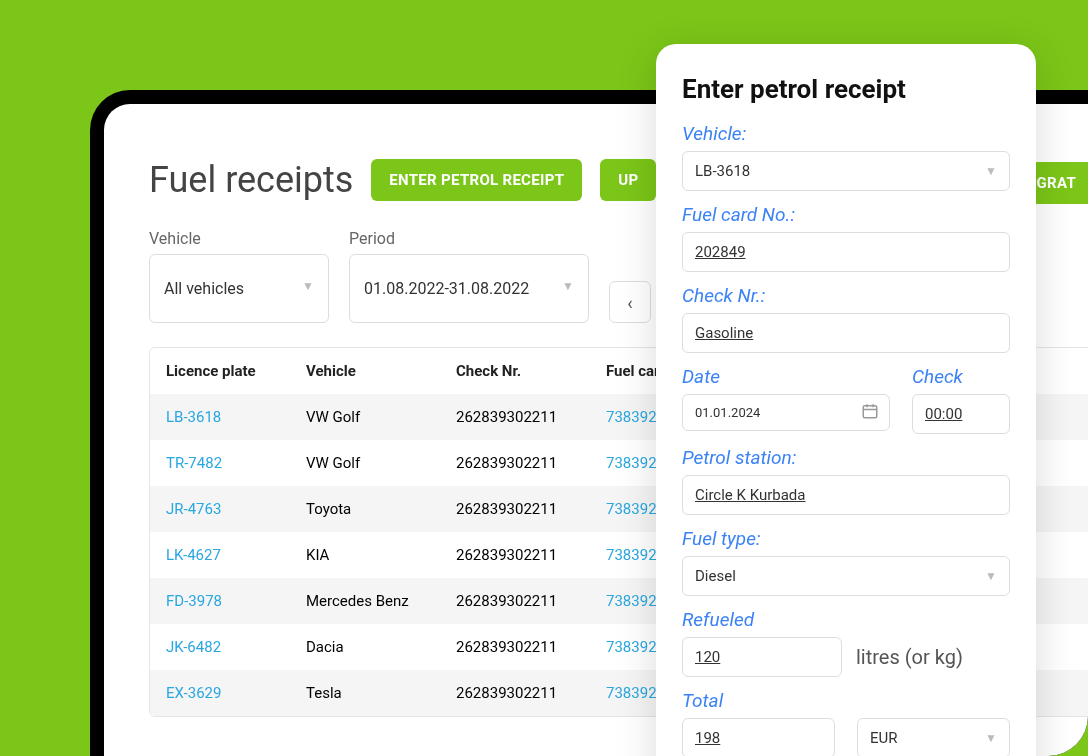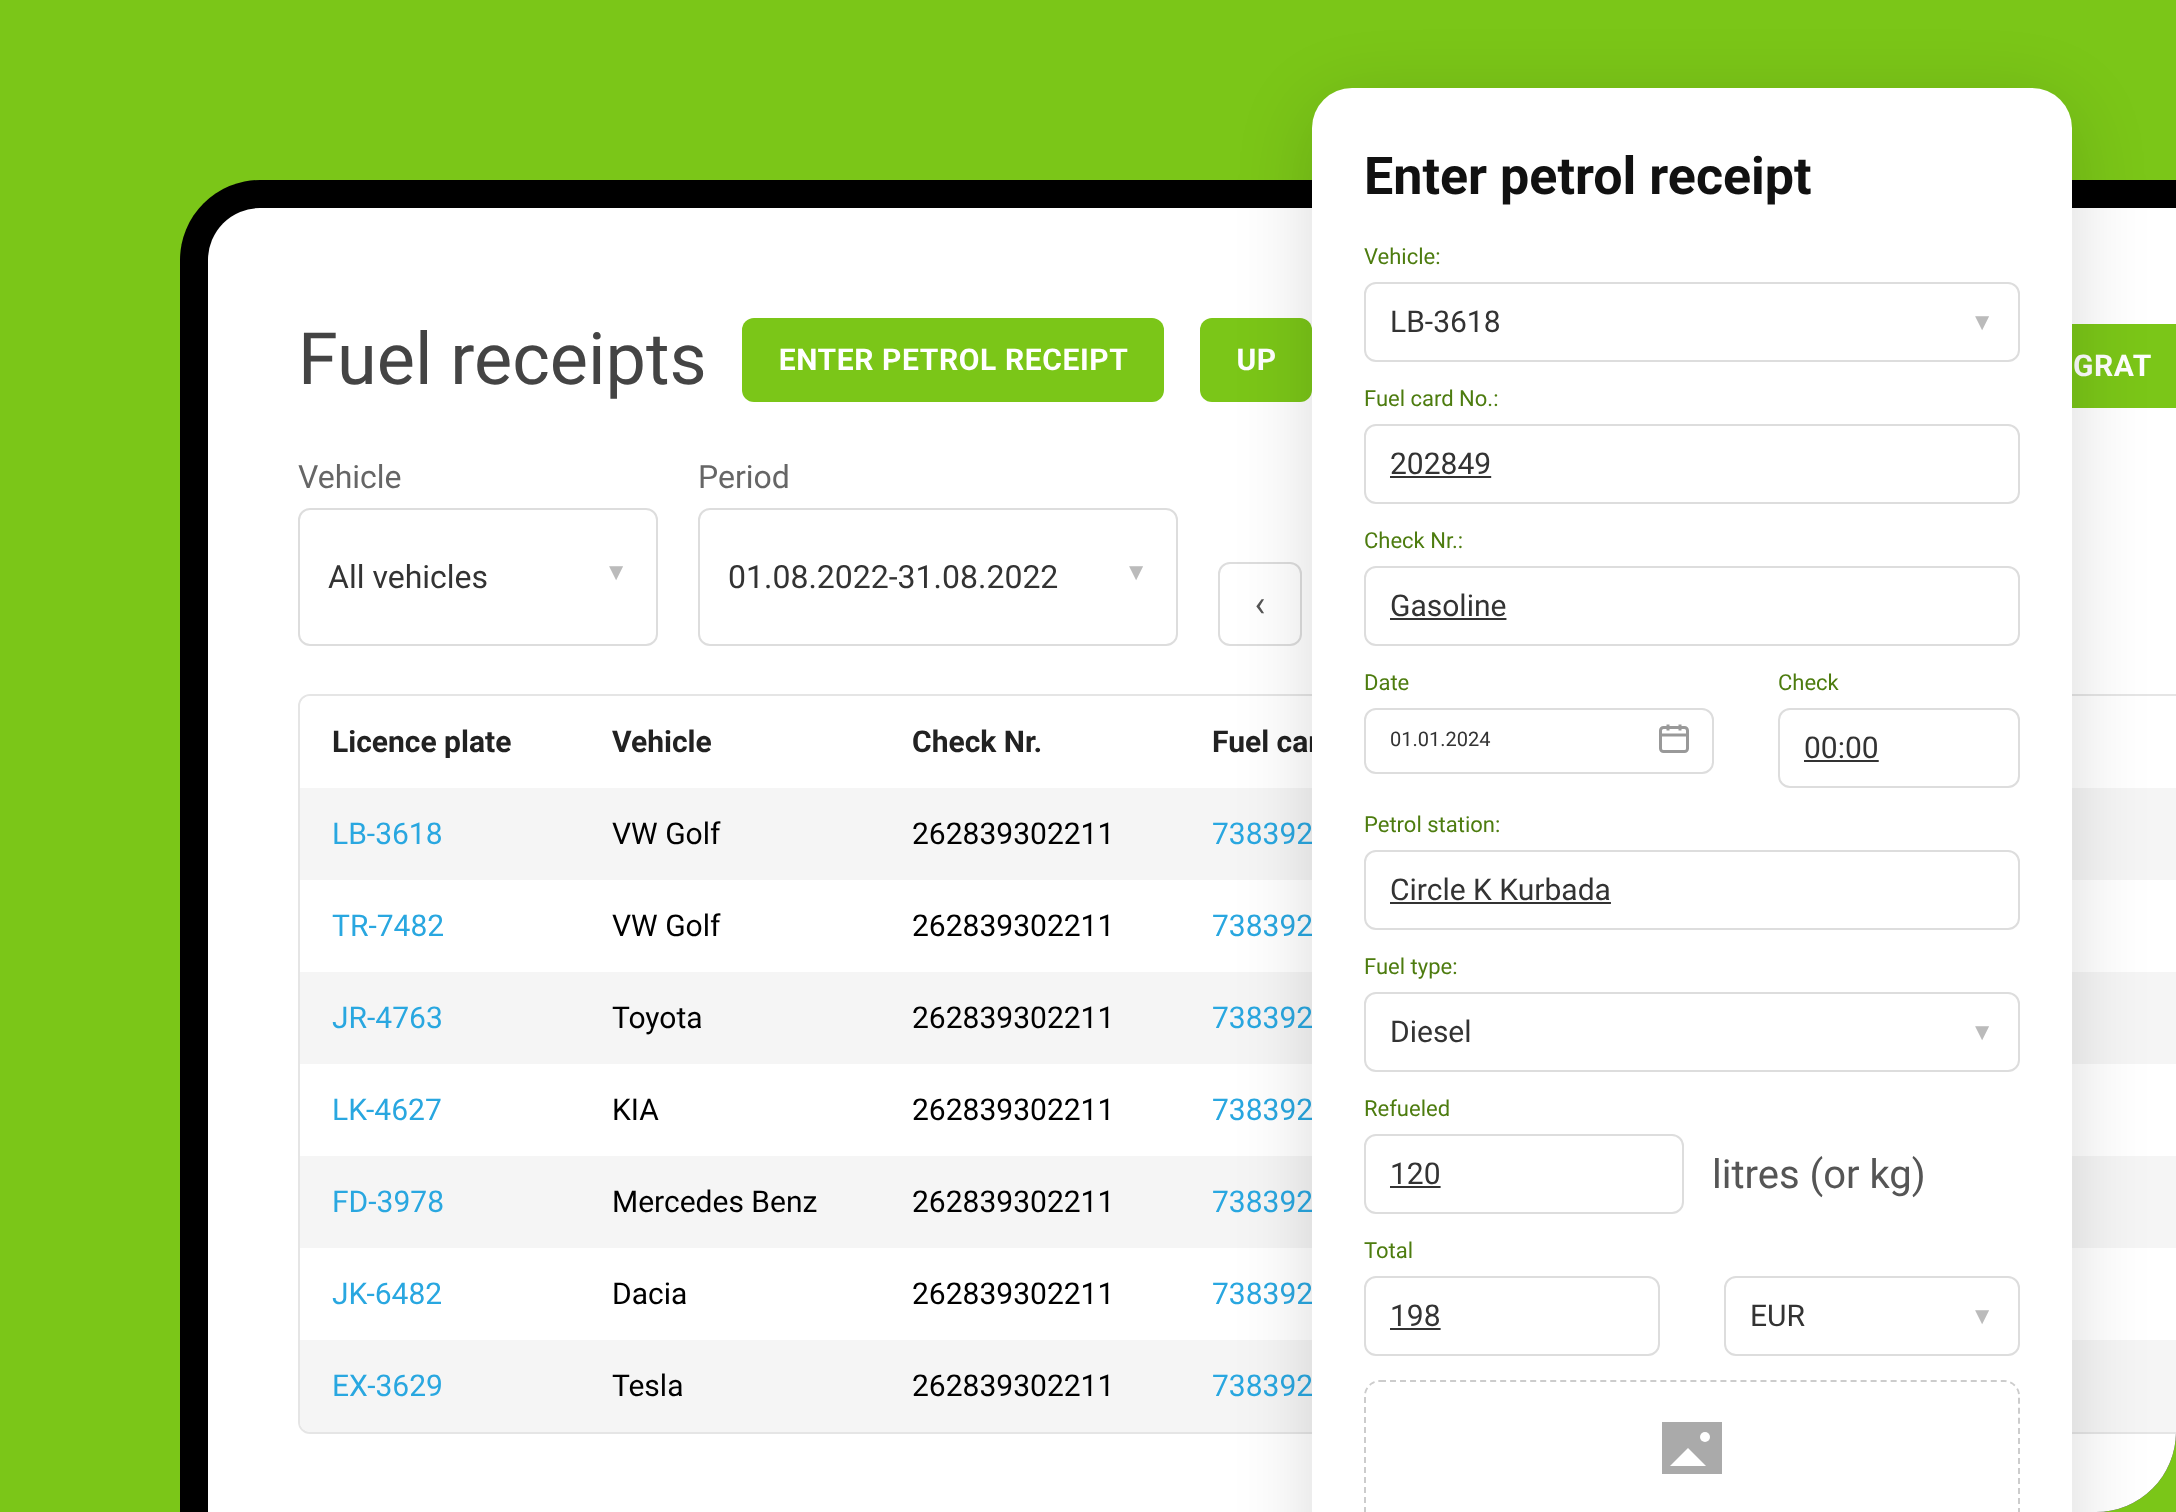--- a/index.html
+++ b/index.html
@@ -20,26 +20,26 @@
   .table { border: 1px solid #e5e5e5; border-radius: 6px; overflow: hidden; }
   .table-row { display: grid; grid-template-columns: 140px 150px 150px 160px 100px 110px 120px; padding: 14px 16px; font-size: 15px; align-items: center; }
   .table-row.header { font-weight: 700; color: #222; background: #fff; }
   .table-row.data:nth-child(even) { background: #f5f5f5; }
   .table-row.data:nth-child(odd) { background: #fff; }
   .link { color: #29a7e0; cursor: pointer; }
   
   .modal { position: absolute; left: 656px; top: 44px; width: 380px; background: #fff; border-radius: 20px; box-shadow: 0 8px 40px rgba(0,0,0,0.15); padding: 30px 26px; z-index: 10; }
   .modal-title { font-size: 26px; font-weight: 700; color: #111; margin-bottom: 18px; }
   .field-group { margin-bottom: 12px; }
-  .field-label { font-size: 11px; color: #4d7c0f; margin-bottom: 6px; display: block; }
+  .field-label { font-size: 19px; color: #3b82f6; margin-bottom: 6px; display: block; font-style: italic; }
   .input { width: 100%; border: 1px solid #ddd; border-radius: 6px; padding: 10px 12px; font-size: 15px; color: #333; background: #fff; text-decoration: underline; }
-  .input-row { display: flex; gap: 32px; }
+  .input-row { display: flex; gap: 22px; }
   .input-row .field-group { flex: 1; }
   .input-with-icon { display: flex; align-items: center; border: 1px solid #ddd; border-radius: 6px; padding: 0 10px 0 12px; background: #fff; }
-  .input-with-icon input { border: none; outline: none; flex: 1; padding: 10px 0; font-size: 10px; color: #333; }
+  .input-with-icon input { border: none; outline: none; flex: 1; padding: 10px 0; font-size: 13px; color: #333; }
   .cal-icon { color: #999; }
   .sel-input { display: flex; align-items: center; justify-content: space-between; border: 1px solid #ddd; border-radius: 6px; padding: 10px 12px; font-size: 15px; color: #333; background: #fff; cursor: pointer; }
   .inline-unit { display: flex; align-items: center; gap: 14px; }
   .inline-unit .input { flex: 0 0 160px; }
   .unit { font-size: 20px; color: #555; }
   .dropzone { border: 1px dashed #ccc; border-radius: 8px; padding: 20px 14px; text-align: center; margin-top: 8px; }
   .img-ph { width: 30px; height: 26px; background: #aaa; margin: 0 auto 12px; position: relative; }
   .img-ph::before { content:""; position:absolute; bottom:4px; left:4px; border-left:9px solid transparent; border-right:9px solid transparent; border-bottom:9px solid #fff; }
   .img-ph::after { content:""; position:absolute; top:5px; right:6px; width:5px; height:5px; background:#fff; border-radius:50%; }
   .integrat-btn { position: absolute; right: -4px; top: 162px; z-index: 5; background:#7bc618; color:#fff; font-weight:700; padding: 12px 16px; border-radius: 6px 0 0 6px; font-size:15px; letter-spacing:0.3px; }

